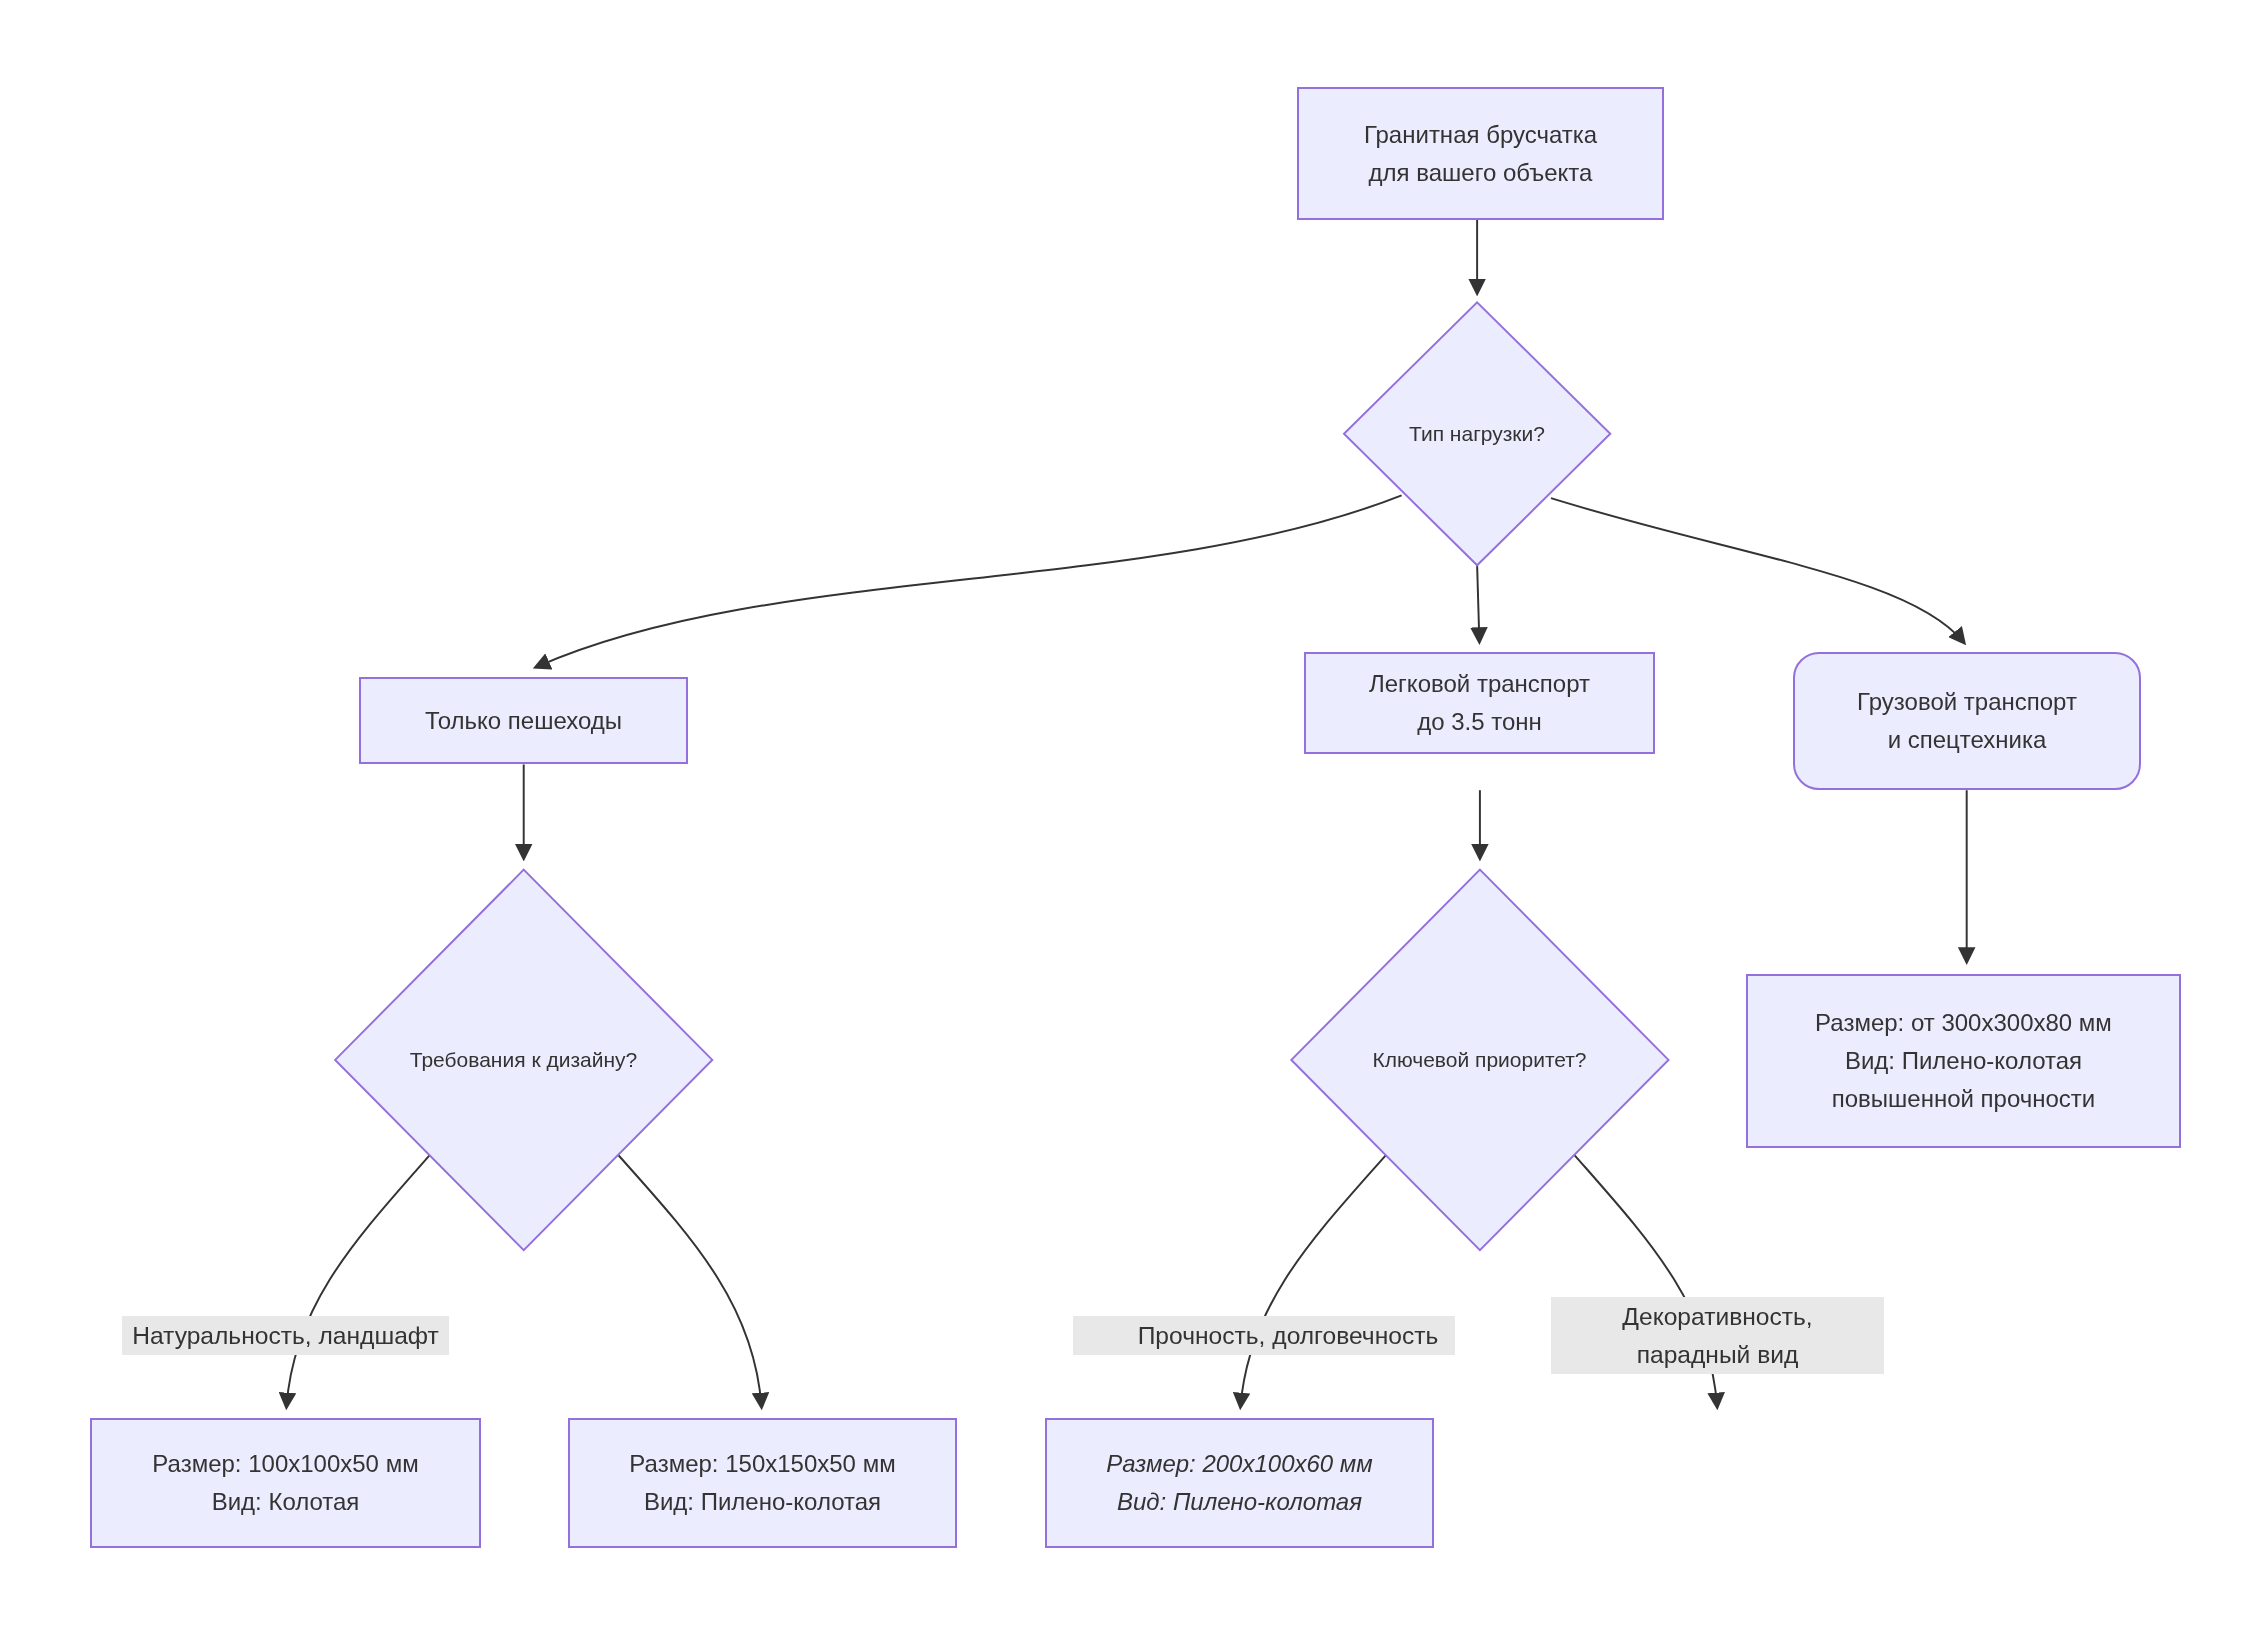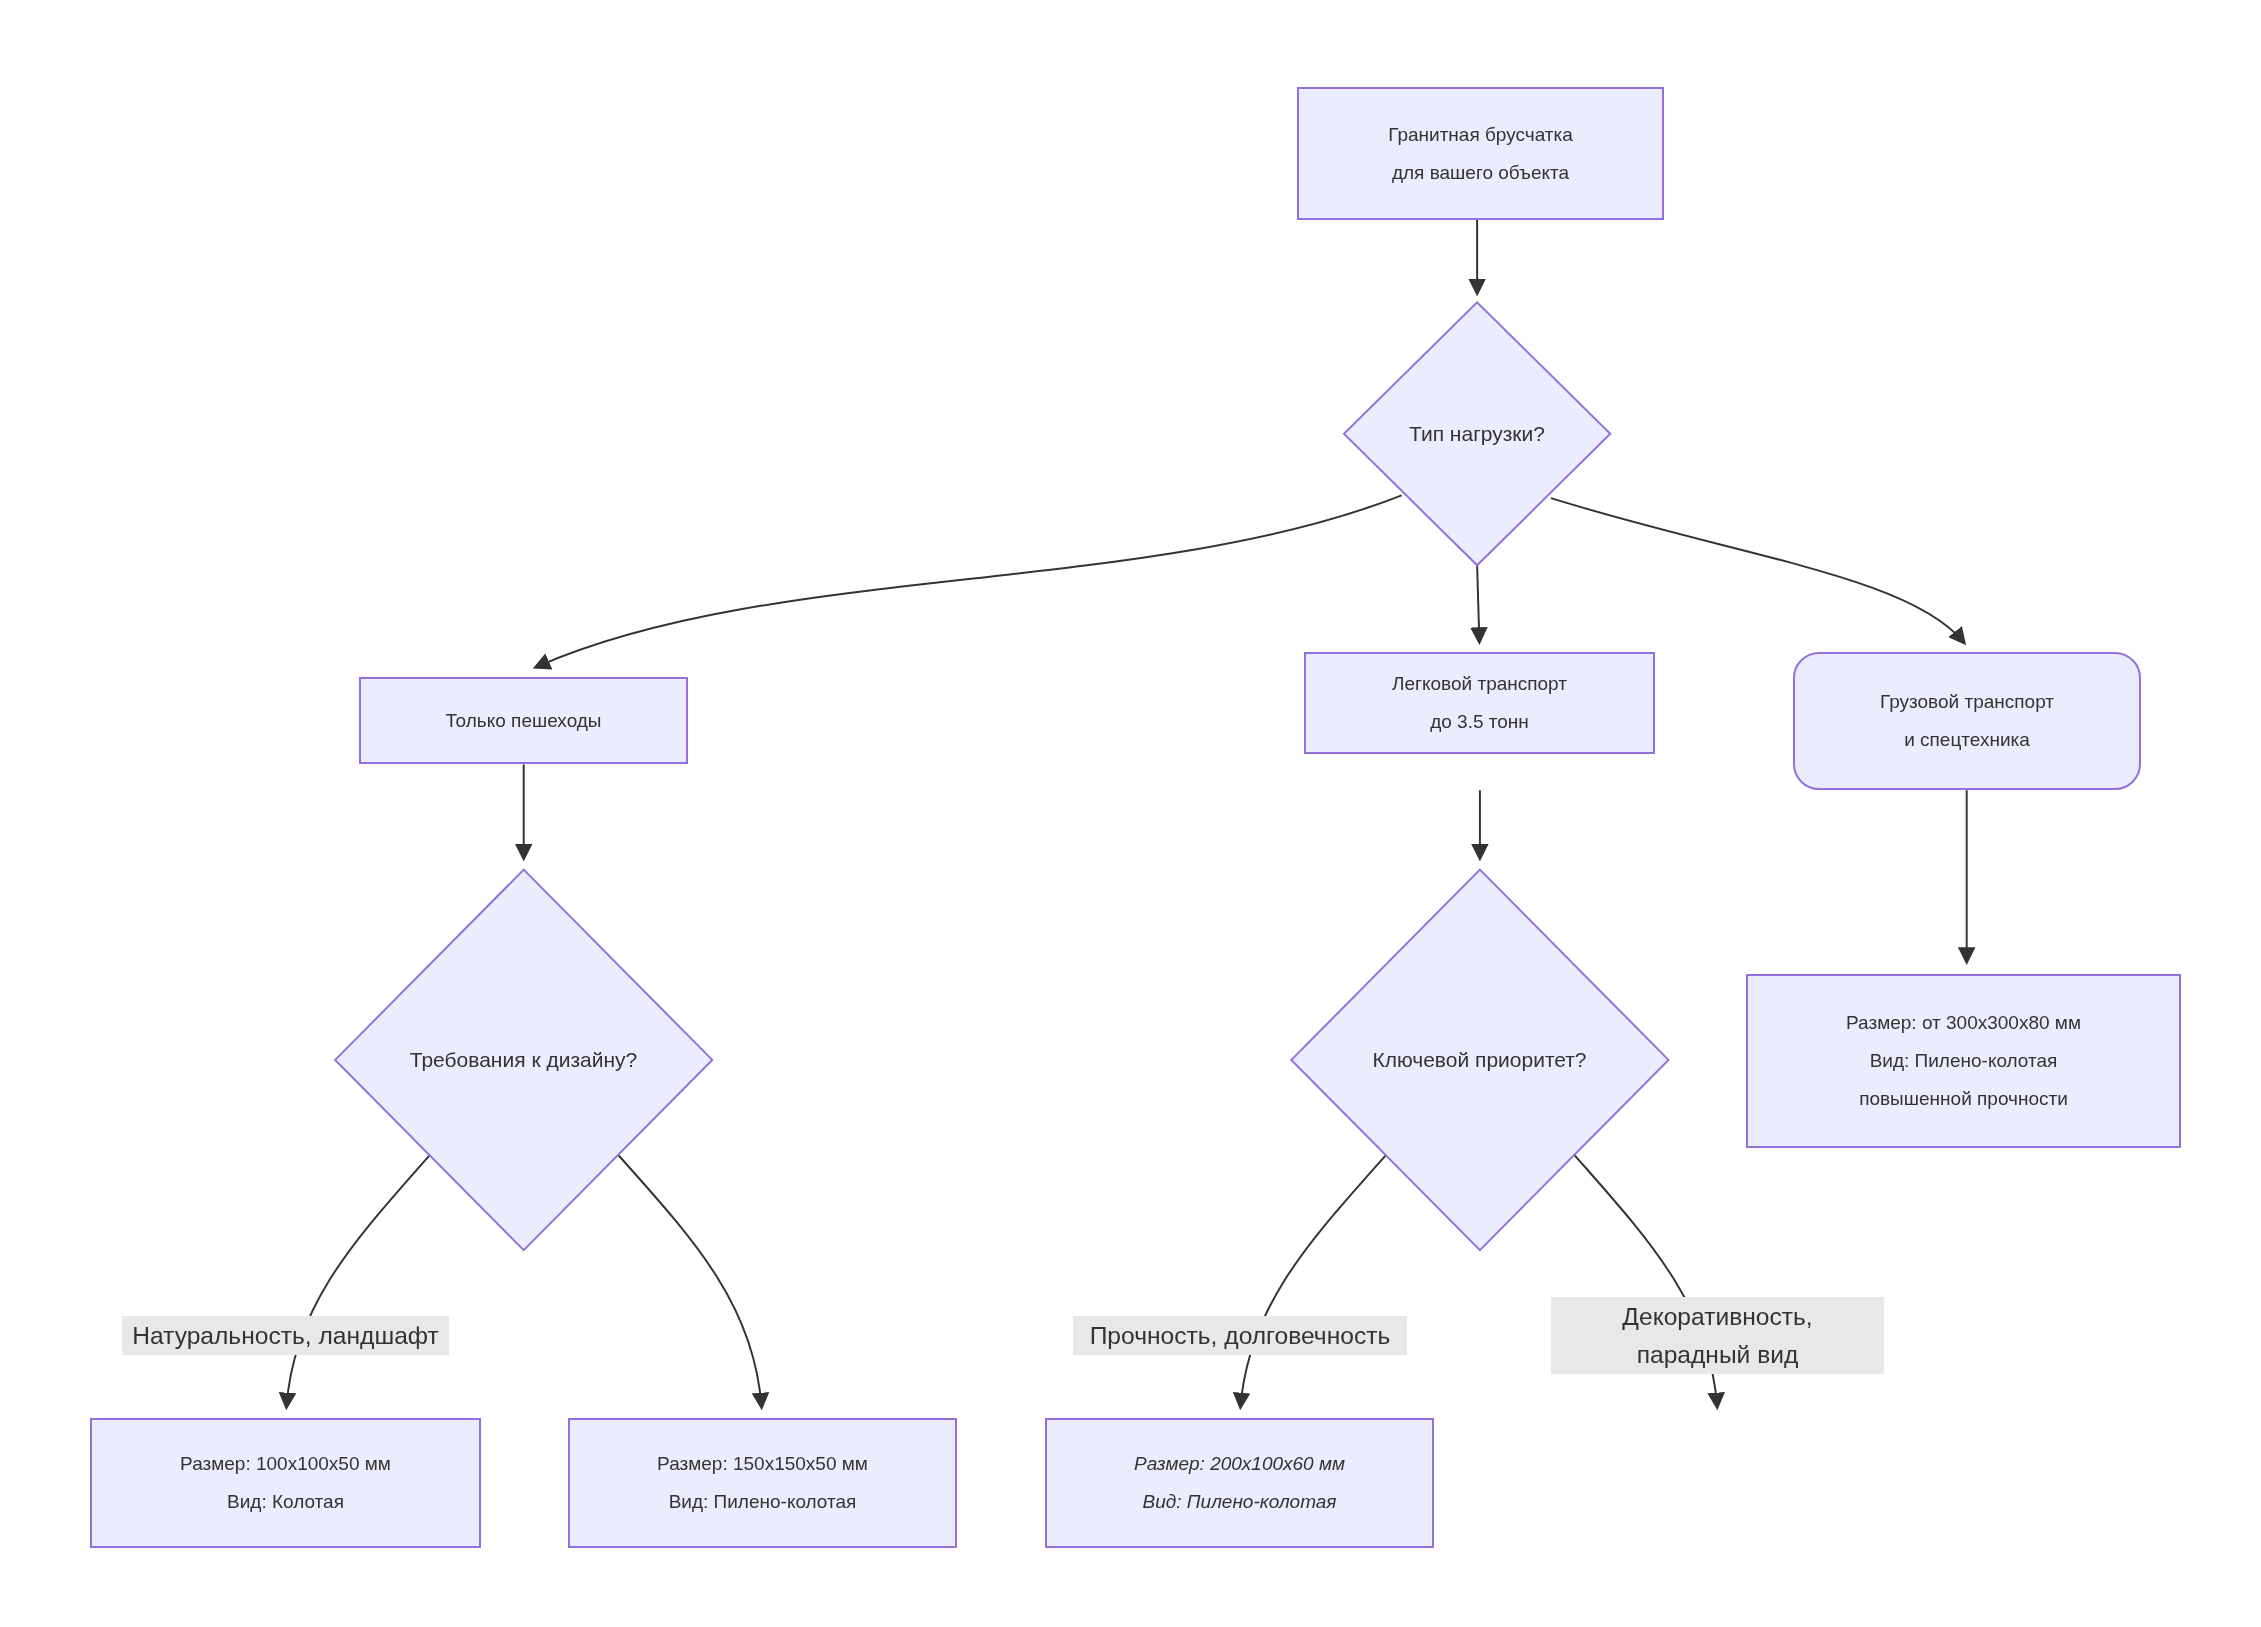--- a/index.html
+++ b/index.html
@@ -4,21 +4,21 @@
 <style>
   html, body { margin: 0; padding: 0; background: #ffffff; }
   body { width: 2261px; height: 1628px; font-family: "Liberation Sans", sans-serif; }
   .canvas { position: relative; width: 2261px; height: 1628px; background: #ffffff; overflow: hidden; }
   .edges { position: absolute; left: 0; top: 0; }
   .edge { stroke: #333333; stroke-width: 3.5; fill: none; }
   .diamond { fill: #ECECFF; stroke: #9370DB; stroke-width: 3.5; }
   .node {
     position: absolute; box-sizing: border-box;
     background: #ECECFF; border: 2px solid #9370DB;
-    color: #333333; font-size: 19px; line-height: 38px;
+    color: #333333; font-size: 24px; line-height: 38px;
     display: flex; flex-direction: column; align-items: center; justify-content: center;
     text-align: center;
   }
   .dtext {
     position: absolute; color: #333333; font-size: 21px; line-height: 38px;
     display: flex; align-items: center; justify-content: center; text-align: center;
   }
   .elabel {
     position: absolute; background: #e8e8e8; color: #333333;
     font-size: 24.6px; line-height: 38px;
@@ -108,21 +108,21 @@
 
   <div class="dtext" style="left:1344px; top:415px; width:266px; height:38px;">Тип нагрузки?</div>
   <div class="dtext" style="left:335px; top:1041px; width:377px; height:38px;">Требования к дизайну?</div>
   <div class="dtext" style="left:1291px; top:1041px; width:377px; height:38px;">Ключевой приоритет?</div>
 
   <div class="elabel" style="left:122px; top:1316px; width:327px; height:39px;">
     <div>Натуральность, ландшафт</div>
   </div>
 
 
-  <div class="elabel" style="left:1073px; top:1316px; width:334px; height:39px;">
+  <div class="elabel" style="left:1073px; top:1316px; width:334px; height:39px;padding-left:48px;">
     <div>Прочность, долговечность</div>
   </div>
 
   <div class="elabel" style="left:1551px; top:1297px; width:333px; height:77px;">
     <div>Декоративность,</div>
     <div>парадный вид</div>
   </div>
 
 </div>
 

